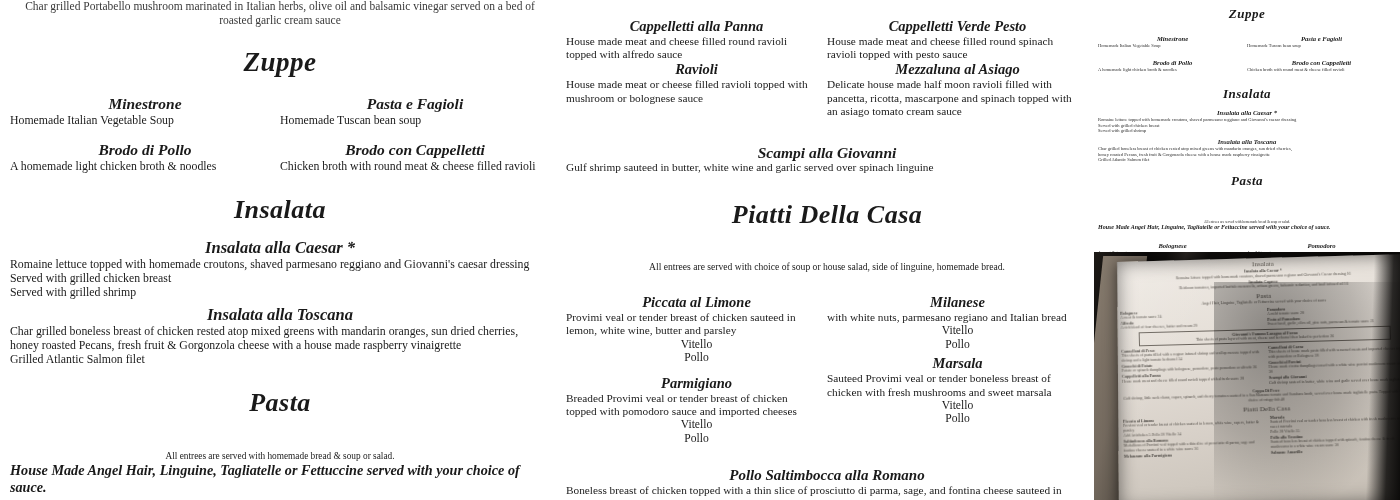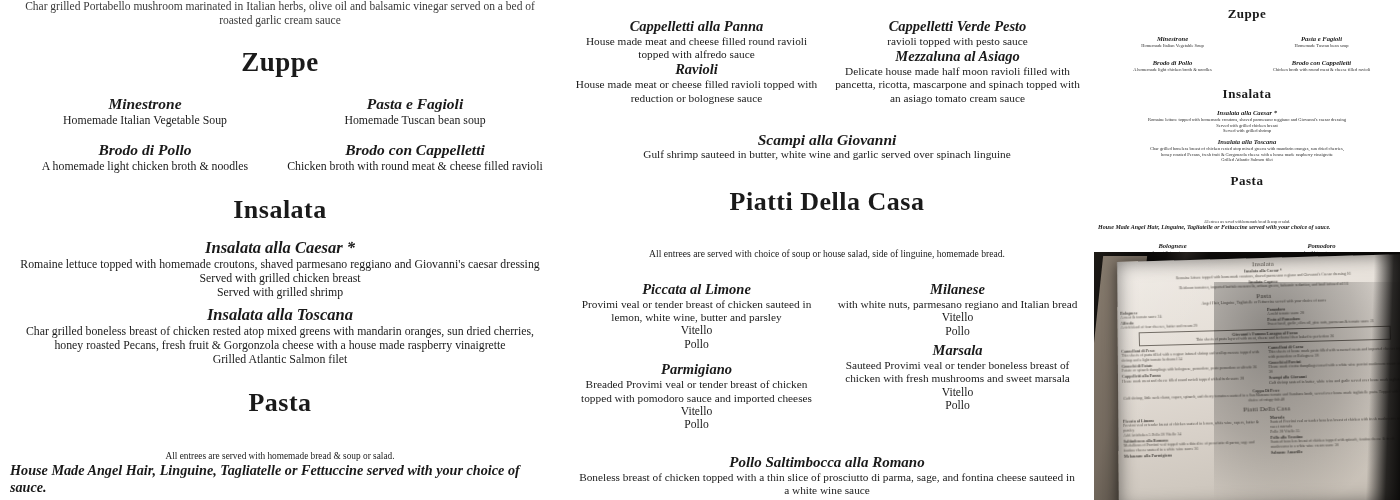--- a/index.html
+++ b/index.html
@@ -1,23 +1,23 @@
 <!DOCTYPE html>
 <html><head>
 <meta charset="utf-8">
 <style>
   * { margin:0; padding:0; box-sizing:border-box; }
   html,body { width:1400px; height:500px; overflow:hidden; background:#ffffff;
     font-family:"Liberation Serif","DejaVu Serif",serif; color:#1a1a1a; }
   #app { position:relative; width:1400px; height:500px; background:#404040;padding-left:19px; }
 
   
-  .sec-title { font-weight:bold; text-align:center; letter-spacing:.5px; }
+  .sec-title { font-weight:bold; font-style:italic; text-align:center; letter-spacing:.5px; }
   .item-name { font-weight:bold; font-style:italic; text-align:center; }
-  .item-desc { text-align:center; }
+  .item-desc { text-align:left; }
   .note      { text-align:center;margin-top:28px; }
   .note-bold { text-align:left; font-weight:bold; font-style:italic; }
   .sub       { text-align:center; }
 
   
   #left-page { position:absolute; left:0; top:0; width:560px; height:500px;
     background:#fff; overflow:hidden; }
   #left-page .pad { padding:0 10px; }
 
   .l-cut { font-size:11.5px; line-height:13.5px; text-align:center; color:#3a3a3a; }
@@ -151,24 +151,25 @@
 
   <section id="center-page">
     <div class="sp18"></div>
     <div class="two-col">
       <div>
         <div class="item-name c-name">Cappelletti alla Panna</div>
         <div class="item-desc c-desc">House made meat and cheese filled round ravioli</div>
         <div class="item-desc c-desc">topped with alfredo sauce</div>
         <div class="item-name c-name">Ravioli</div>
         <div class="item-desc c-desc">House made meat or cheese filled ravioli topped with</div>
-        <div class="item-desc c-desc">reduction or bolognese sauce</div>
+        <div class="item-desc c-desc">mushroom or bolognese sauce</div>
       </div>
       <div>
         <div class="item-name c-name">Cappelletti Verde Pesto</div>
+        <div class="item-desc c-desc">House made meat and cheese filled round spinach</div>
         <div class="item-desc c-desc">ravioli topped with pesto sauce</div>
         <div class="item-name c-name">Mezzaluna al Asiago</div>
         <div class="item-desc c-desc">Delicate house made half moon ravioli filled with</div>
         <div class="item-desc c-desc">pancetta, ricotta, mascarpone and spinach topped with</div>
         <div class="item-desc c-desc">an asiago tomato cream sauce</div>
       </div>
     </div>
 
     <div class="sp26"></div>
     <div class="item-name c-name" style="font-size:15.5px">Scampi alla Giovanni</div>

